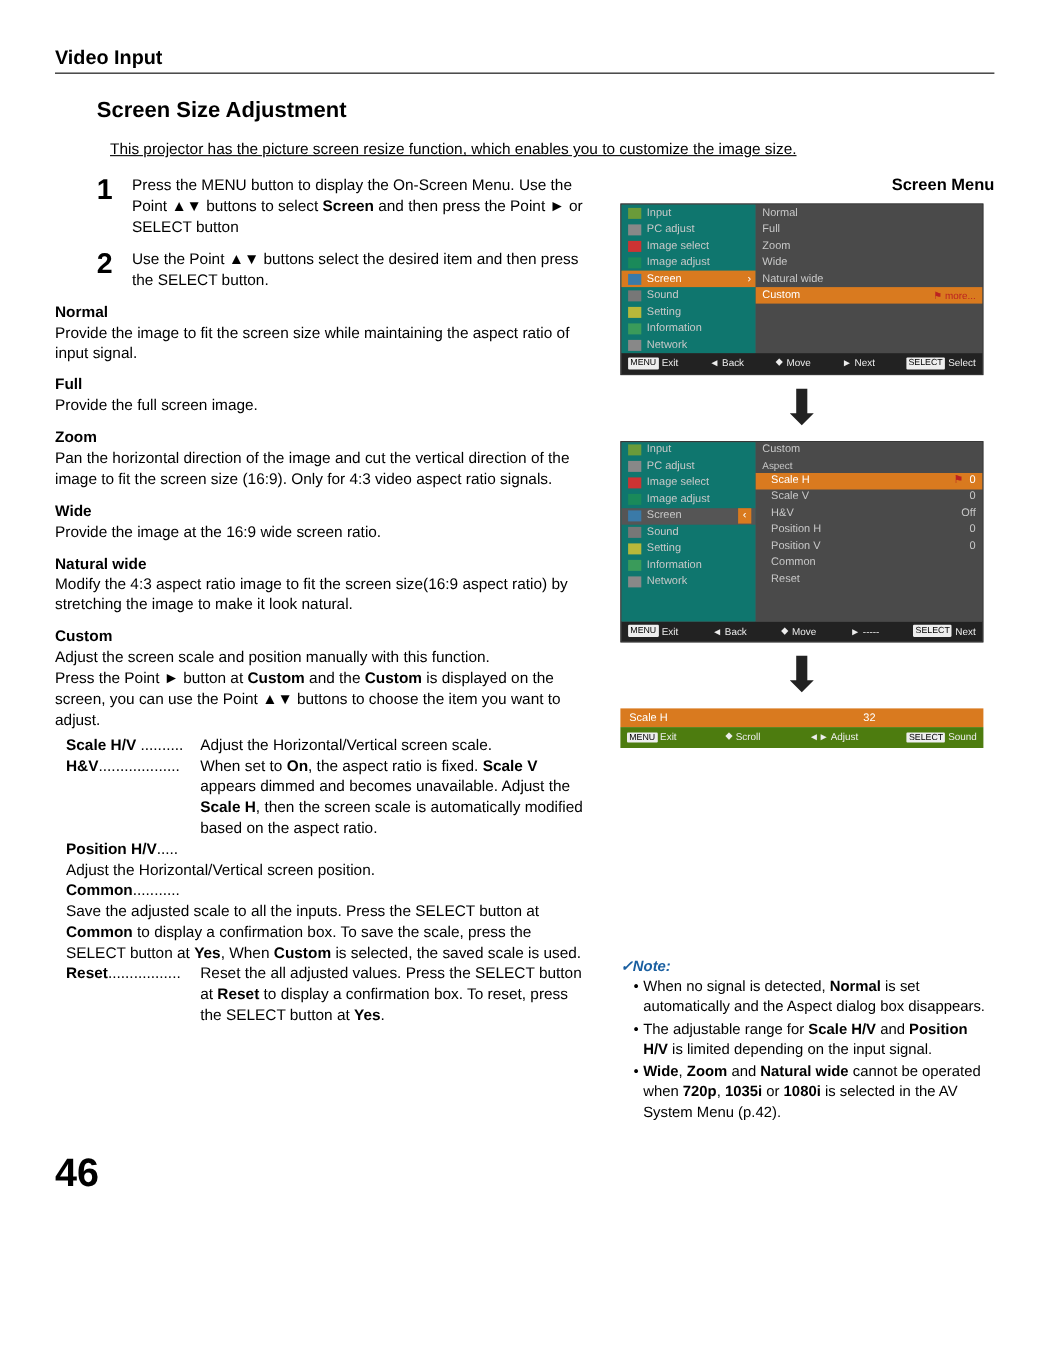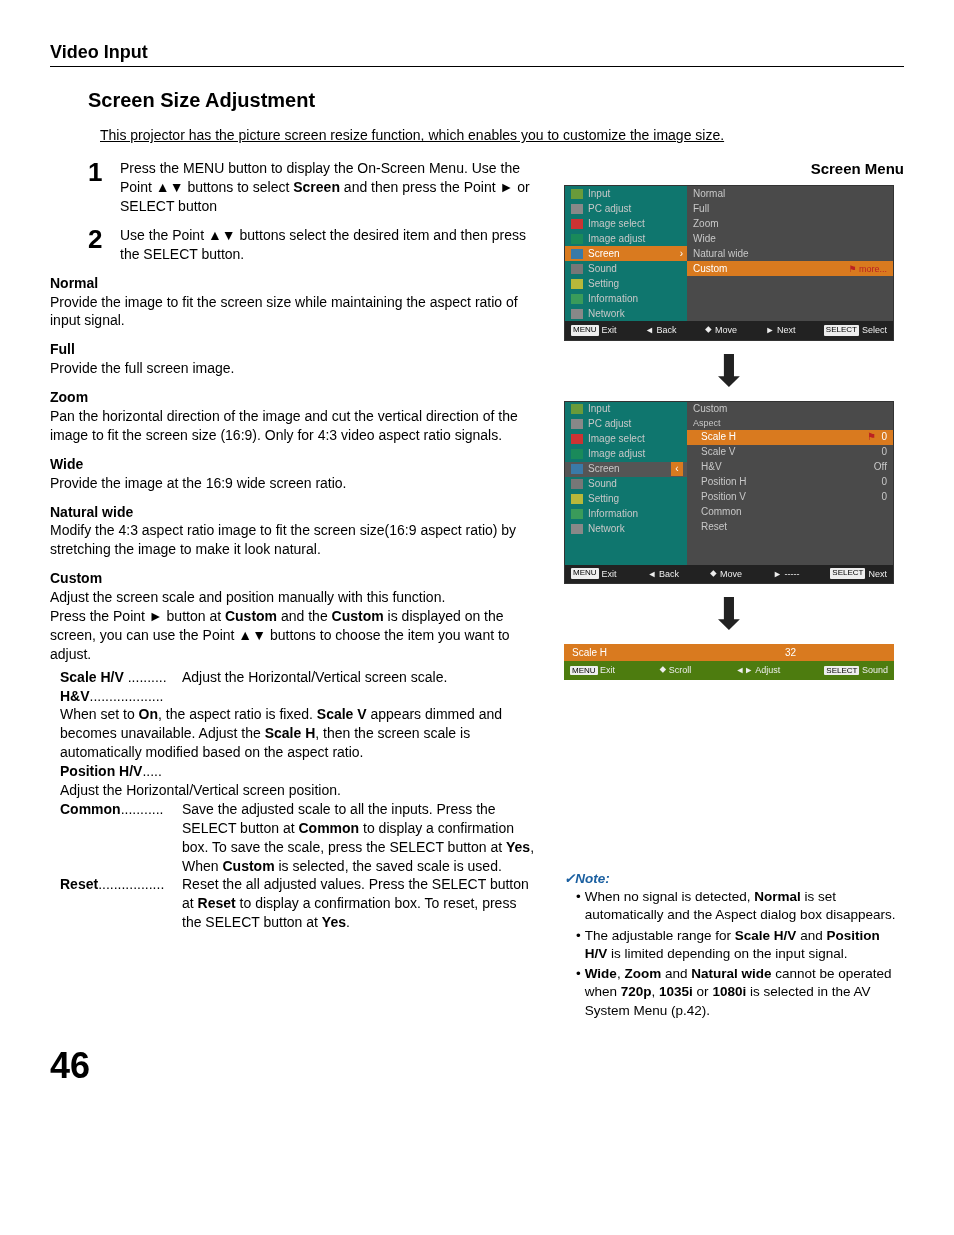--- a/index.html
+++ b/index.html
@@ -89,31 +89,31 @@
       <div>Adjust the screen scale and position manually with this function.</div>
       <div>
         <span>Press the Point ► button at </span><b>Custom</b><span> and the </span><b>Custom</b><span> is displayed on the screen, you can use the Point ▲▼ buttons to choose the item you want to adjust.</span>
       </div>
 
       <div class="def-list">
         <div style="display:flex;">
           <div style="width:122px; flex-shrink:0;"><b>Scale H/V</b><span> .......... </span></div>
           <div>Adjust the Horizontal/Vertical screen scale.</div>
         </div>
-        <div style="display:flex;flex-direction:column;">
+        <div style="display:flex;">
           <div style="width:122px; flex-shrink:0;"><b>H&amp;V</b><span>................... </span></div>
           <div>
             <span>When set to </span><b>On</b><span>, the aspect ratio is fixed. </span><b>Scale V</b><span> appears dimmed and becomes unavailable. Adjust the </span><b>Scale H</b><span>, then the screen scale is automatically modified based on the aspect ratio.</span>
           </div>
         </div>
         <div style="display:flex; text-align:justify;flex-direction:column;">
           <div style="width:122px; flex-shrink:0;"><b>Position H/V</b><span>.....</span></div>
           <div>Adjust the Horizontal/Vertical screen position.</div>
         </div>
-        <div style="display:flex;">
+        <div style="display:flex;flex-direction:column;">
           <div style="width:122px; flex-shrink:0;"><b>Common</b><span>........... </span></div>
           <div>
             <span>Save the adjusted scale to all the inputs. Press the SELECT button at </span><b>Common</b><span> to display a confirmation box. To save the scale, press the SELECT button at </span><b>Yes</b><span>, When </span><b>Custom</b><span> is selected, the saved scale is used.</span>
           </div>
         </div>
         <div style="display:flex;">
           <div style="width:122px; flex-shrink:0;"><b>Reset</b><span>................. </span></div>
           <div>
             <span>Reset the all adjusted values. Press the SELECT button at </span><b>Reset</b><span> to display a confirmation box. To reset, press the SELECT button at </span><b>Yes</b><span>.</span>
           </div>

